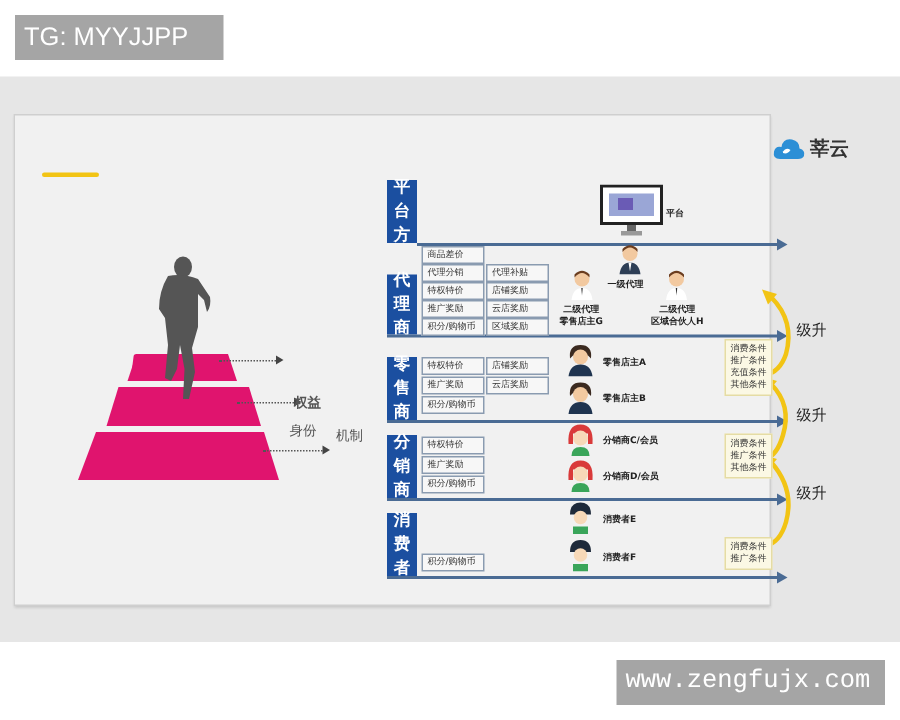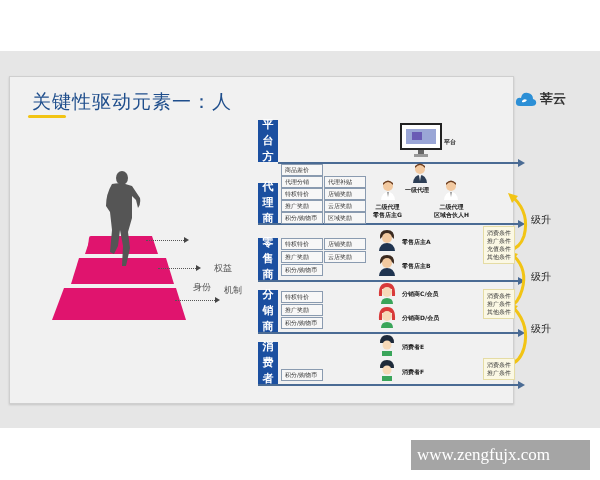--- a/index.html
+++ b/index.html
@@ -20,35 +20,35 @@
 
   .role-tag { position: absolute; width: 20px; background: #1b4fa0; color: #fff; font-size: 11px; font-weight: bold; text-align: center; display: flex; flex-direction: column; justify-content: center; align-items: center; line-height: 16px; }
   .hline { position: absolute; height: 1.5px; background: #4a6b94; }
   .arrow-head { position: absolute; width: 0; height: 0; border-top: 4px solid transparent; border-bottom: 4px solid transparent; border-left: 7px solid #4a6b94; }
   .chip { position: absolute; height: 12px; border: 1px solid #8a9bb0; background: #f7f7f7; font-size: 6px; color: #333; line-height: 10px; padding-left: 3px; font-family: "DejaVu Sans", sans-serif; white-space: nowrap; }
   .person-label { position: absolute; font-size: 6px; color: #222; font-weight: bold; font-family: "DejaVu Sans", sans-serif; white-space: nowrap; line-height: 8px; text-align: center; }
   .cond-box { position: absolute; background: #fbf8e4; border: 1px solid #e5dca4; font-size: 6px; color: #333; font-family: "DejaVu Sans", sans-serif; line-height: 8px; padding: 2px 3px; }
   .upgrade-label { position: absolute; font-size: 10px; color: #222; }
   .curve { position: absolute; }
   .watermark { position: absolute; left: 432px; top: 393px; font-size: 15px; color: #ffffff; font-family: "DejaVu Sans", sans-serif; text-shadow: 0 0 1px #999, 0 0 1px #999; letter-spacing: 0.5px; }
-  .site-badge { position: absolute; left: 411px; top: 440px; width: 179px; height: 30px; background: #a5a5a5; color: #fff; font-family: Liberation Serif, serif; font-size: 17px; line-height: 30px; padding-left: 6px; }
+  .site-badge { position: absolute; left: 411px; top: 440px; width: 179px; height: 30px; background: #a5a5a5; color: #fff; font-family: Liberation Mono, monospace; font-size: 17px; line-height: 30px; padding-left: 6px; }
   .monitor { position: absolute; left: 400px; top: 123px; }
   .monitor-label { position: absolute; left: 444px; top: 138px; font-size: 6px; font-weight: bold; color: #222; font-family: "DejaVu Sans", sans-serif; }
 </style>
 </head>
 <body>
 
 <div class="page">
 
+  <div class="tg-badge">TG: MYYJJPP</div>
 
   <div class="gray-band"></div>
 
   <div class="panel"></div>
 
-  <div class="title">关键性驱动元素一：人</div>
   <div class="title-underline"></div>
 
   <div class="logo">
     <svg width="22" height="16" viewBox="0 0 22 16">
       <path d="M5 15 Q0 15 1 10 Q2 6 6 7 Q7 1 13 2 Q18 3 18 8 Q22 9 21 13 Q20 15 17 15 Z" fill="#2c8fd6"></path>
       <path d="M7 10 Q9 7 12 9 Q10 12 7 11" fill="#ffffff"></path>
     </svg>
     <span class="logo-text">莘云</span>
   </div>
 
@@ -67,21 +67,21 @@
       <path d="M64 14 Q74 12 84 16 L92 28 Q93 34 90 38 L88 30 L84 26 L84 48 L80 62 L82 78 L78 96 L74 96 L75 76 L72 60 L70 76 L66 84 L62 82 L64 60 L62 42 L58 36 Q58 24 64 14 Z"></path>
     </g>
   </svg>
 
   <div class="dotline" style="left:146px;top:240px;width:40px;"></div>
   <div class="dot-arrow" style="left:184px;top:237px;"></div>
   <div class="pyr-label" style="left:193px;top:234px;margin-top:47px;">身份</div>
 
   <div class="dotline" style="left:158px;top:268px;width:40px;"></div>
   <div class="dot-arrow" style="left:196px;top:265px;"></div>
-  <div class="pyr-label" style="left:214px;top:262px;">权益</div>
+  <div class="pyr-label" style="left:196px;top:262px;font-weight:bold;">权益</div>
 
   <div class="dotline" style="left:175px;top:300px;width:42px;"></div>
   <div class="dot-arrow" style="left:215px;top:297px;"></div>
   <div class="pyr-label" style="left:224px;top:284px;">机制</div>
 
   <div class="role-tag" style="left:258px;top:120px;height:42px;">
     <span>平</span>
     <span>台</span>
     <span>方</span>
   </div>

